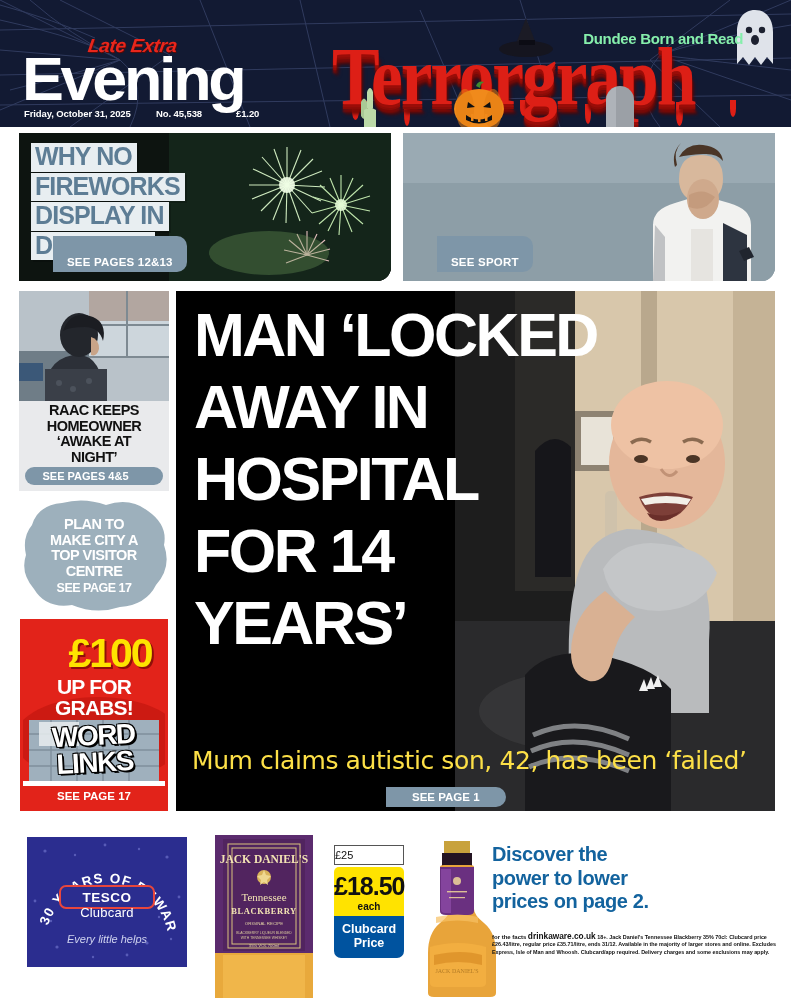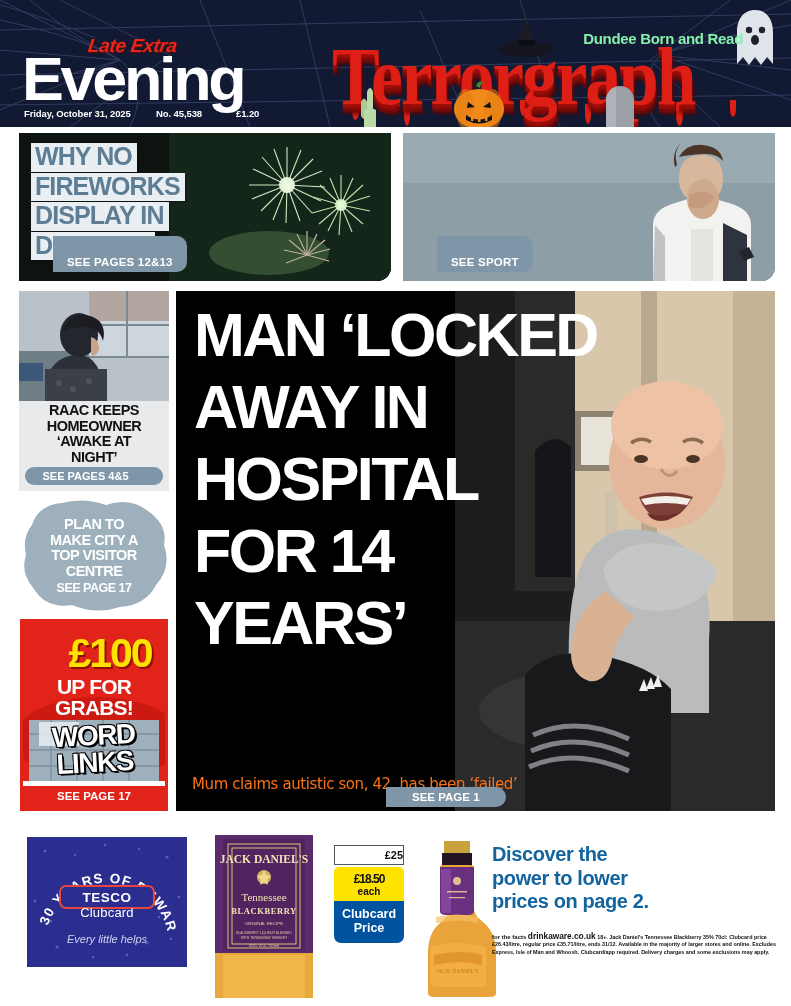--- a/index.html
+++ b/index.html
@@ -166,22 +166,22 @@
     background: #000; overflow: hidden;
   }
   .main-photo { position: absolute; right: 0; top: 0; width: 320px; height: 520px; overflow: hidden; }
   .main-head {
     position: absolute; left: 18px; top: 8px; width: 420px;
     color: #fff; font-weight: bold;
     font-size: 61px; line-height: 72px; letter-spacing: -2.5px;
     z-index: 3;
   }
   .main-sub {
-    position: absolute; left: 16px; bottom: 18px; width: 570px;
-    color: #f97316; font-size: 15px; letter-spacing: -.4px; z-index: 4;
+    position: absolute; left: 16px; bottom: 36px; width: 570px;
+    color: #fde047; font-size: 25px; letter-spacing: -.4px; z-index: 4;
     font-family: "DejaVu Sans", sans-serif; font-weight: 400;
   }
   .main-tag {
     position: absolute; left: 210px; bottom: 4px; z-index: 5;
     background: #7e96a8; color: #fff; border-radius: 0 10px 10px 0;
     font-size: 11.5px; font-weight: bold; padding: 4px 26px;
   }
 
   
   .ad { position: absolute; left: 19px; top: 833px; width: 756px; height: 168px; background: #fff; }
@@ -201,28 +201,28 @@
   .cc-years {
     position: absolute; left: 0; top: 0; width: 160px; height: 130px;
     pointer-events: none;
   }
 
   .jd-bottle { position: absolute; left: 190px; top: 2px; width: 110px; height: 163px; }
   .jd2-bottle { position: absolute; left: 395px; top: 4px; width: 86px; height: 160px; }
 
   .price-tag { position: absolute; left: 315px; top: 12px; width: 70px; }
   .price-strike {
-    border: 1.5px solid #555; color: #111; font-size: 11px; font-weight: bold;
-    text-align: right; padding: 3px 0; background: #fff;
+    border: 1.5px solid #555; color: #111; font-size: 11px; font-weight: normal;
+    text-align: left; padding: 3px 0; background: #fff;
   }
   .price-yellow {
     background: #ffe300; text-align: center; padding: 5px 0 4px 0;
     border-radius: 5px 5px 0 0; margin-top: 2px;
   }
-  .price-main { font-size: 12px; font-weight: bold; color: #111; letter-spacing: -1px; }
+  .price-main { font-size: 25px; font-weight: bold; color: #111; letter-spacing: -1px; text-align: right; }
   .price-each { font-size: 10px; font-weight: bold; color: #111; }
   .price-blue {
     background: #00539f; color: #fff; text-align: center; padding: 6px 0 8px 0;
     border-radius: 0 0 7px 7px; font-size: 12.5px; line-height: 14px; font-weight: bold;
   }
 
   .ad-copy {
     position: absolute; left: 473px; top: 10px; width: 300px;
     color: #13639e; font-size: 20px; line-height: 23.5px; font-weight: bold;
     letter-spacing: -.4px;

